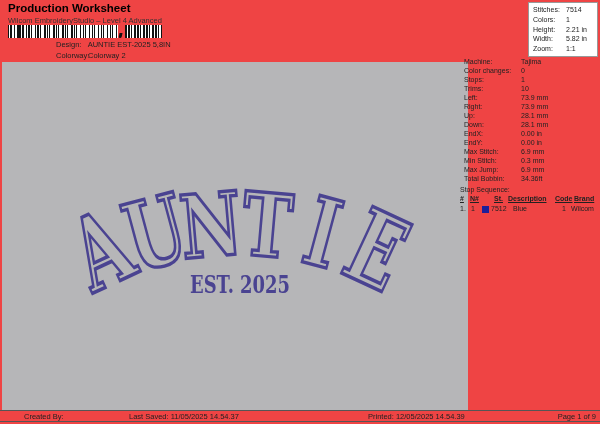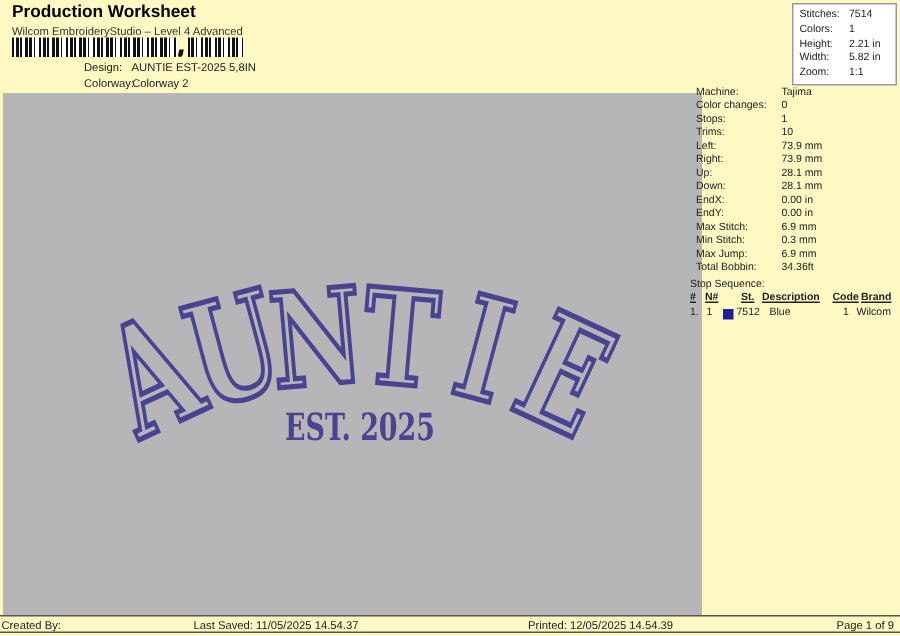--- a/index.html
+++ b/index.html
@@ -1,16 +1,16 @@
 <!DOCTYPE html>
 <html><head>
 <meta charset="utf-8">
 <style>
   html,body{margin:0;padding:0;background:#fff;}
-  .page{position:relative;width:600px;height:424px;background:#fef9c3;overflow:hidden;
+  .page{position:relative;width:600px;height:424px;background:#ef4444;overflow:hidden;
         font-family:"Liberation Sans",sans-serif;color:#222;}
 
   
   .header-title{position:absolute;left:8px;top:2px;font-size:11.5px;font-weight:bold;color:#000;}
   .header-sub{position:absolute;left:8px;top:16px;font-size:7.5px;color:#333;}
   .barcode{position:absolute;left:8px;top:25px;width:154px;height:13px;}
   .bars{position:absolute;top:0;height:13px;
         background:repeating-linear-gradient(90deg,
           #111 0px,#111 1.5px,#fff 1.5px,#fff 2.5px,
           #111 2.5px,#111 4.5px,#fff 4.5px,#fff 5.5px,
@@ -52,21 +52,21 @@
   .ss-h-desc{left:50px;} .ss-h-code{left:97px;}.ss-h-brand{left:116px;}
   .ss-r{top:19px;}
   .ss-r-num{left:2px;}   .ss-r-n{left:13px;}   .ss-r-st{left:33px;}
   .ss-r-desc{left:55px;} .ss-r-code{left:104px;}.ss-r-brand{left:113px;}
   .swatch{position:absolute;left:24px;top:20px;width:6.5px;height:6.5px;background:#1f1f99;}
 
   
   .rule{position:absolute;left:0;width:600px;height:0;border-top:1px solid #555;}
   .rule-a{top:410px;} .rule-b{top:421px;}
   .footer-item{position:absolute;top:412px;font-size:7.5px;color:#222;white-space:nowrap;}
-  .f-created{left:1px;} .f-saved{left:129px;} .f-printed{left:308px;padding-left:44px;} .f-page{right:4px;}
+  .f-created{left:24px;} .f-saved{left:129px;} .f-printed{left:324px;padding-left:44px;} .f-page{right:4px;}
 </style>
 </head>
 <body>
 
 <div class="page">
 
   <div class="header-title">Production Worksheet</div>
   <div class="header-sub">Wilcom EmbroideryStudio – Level 4 Advanced</div>
 
   <div class="barcode">

